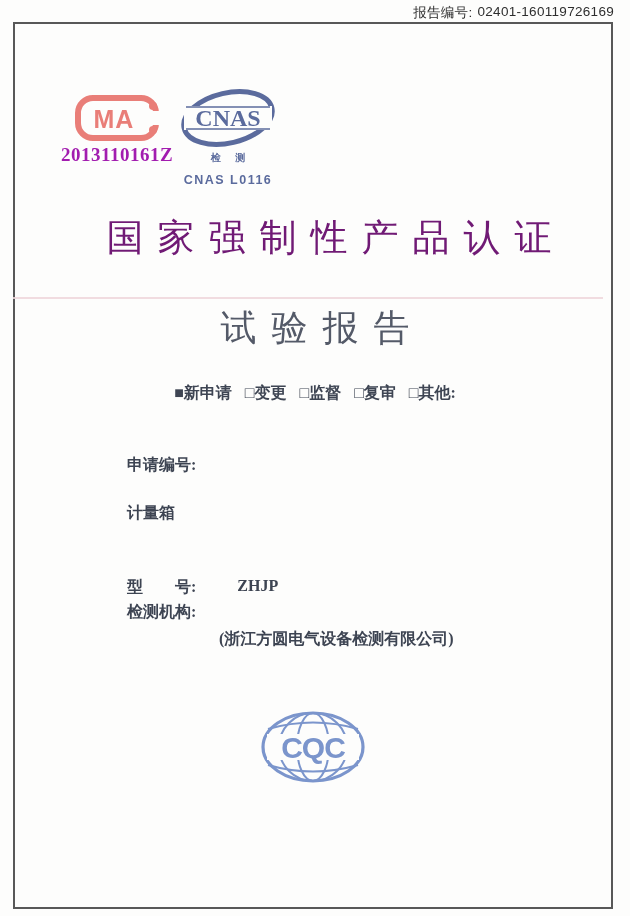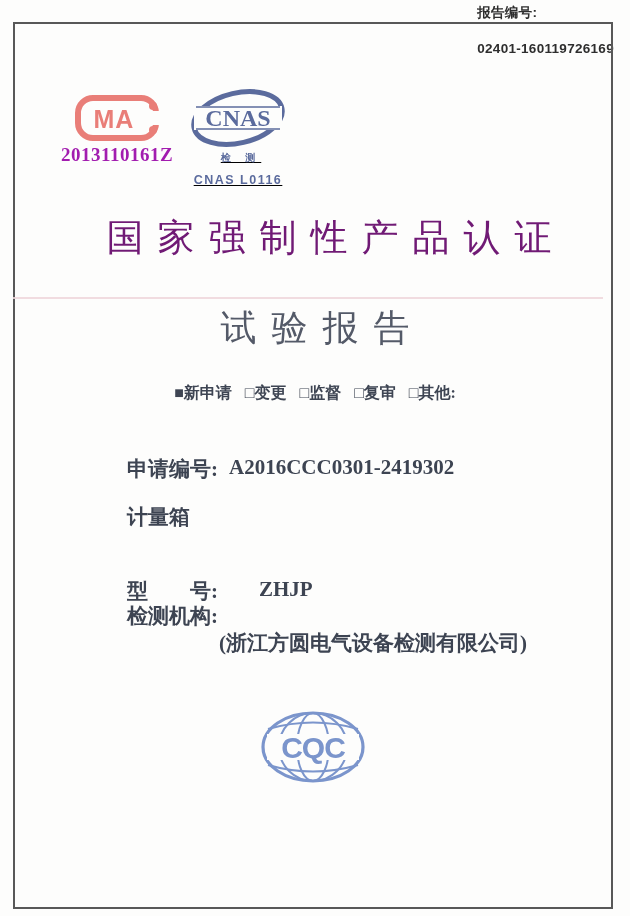--- a/index.html
+++ b/index.html
@@ -8,25 +8,25 @@
     background: #fdfdfc;
     font-family: "Liberation Serif", "DejaVu Serif", serif;
     overflow: hidden;
     position: relative;
   }
   .abs { position: absolute; }
 
   
   .report-no {
     top: 4px; right: 16px;
-    font-size: 13.5px; font-weight: 700;
+    font-size: 13.5px; font-weight: 400;
     color: #2e2e2e;
     letter-spacing: 0.3px;
     font-family: "Liberation Sans", sans-serif;
-    display: flex; gap: 19px; flex-direction: column;
+    display: flex; gap: 5px;
   }
 
   
   .frame {
     left: 13px; top: 22px;
     width: 600px; height: 887px;
     border: 2px solid #585858;
     background: transparent;
   }
 
@@ -34,21 +34,21 @@
   .cma-block { left: 58px; top: 94px; width: 118px; text-align: center; }
   .cma-code {
     margin-top: 2px;
     color: #a21caf;
     font-size: 19px;
     font-weight: 600;
     letter-spacing: 0.5px;
   }
 
   
-  .cnas-block { left: 188px; top: 88px; width: 100px; text-align: center; text-decoration: underline; }
+  .cnas-block { left: 178px; top: 88px; width: 100px; text-align: center; }
   .cnas-sub1 {
     margin-top: 3px;
     color: #5b6b9d; font-size: 10px; font-weight: 700;
     letter-spacing: 6px; padding-left: 6px;
   }
   .cnas-sub2 {
     color: #5b6b9d; font-size: 12.5px; font-weight: 700;
     letter-spacing: 1.5px;
     font-family: "Liberation Sans", sans-serif;
     margin-top: 8px;
@@ -76,21 +76,21 @@
   
   .check-row {
     top: 383px; left: 0; width: 630px;
     display: flex; justify-content: center; gap: 13px;
     font-size: 16px; font-weight: 600; color: #3e4553;
   }
 
   
   .field {
     left: 127px;
-    font-size: 21px; color: #3d4452; font-weight: 600;
+    font-size: 16px; color: #3d4452; font-weight: 600;
     display: flex; gap: 11px; white-space: pre;
   }
   .f-appno { top: 455px; }
   .f-product { top: 503px; }
   .f-model { top: 577px; gap: 41px; }
   .f-org { top: 602px; }
   .f-org2 { top: 629px; left: 219px; }
   .field .val { color: #3d4452; font-weight: 600; }
 
   
@@ -152,21 +152,20 @@
 <div class="abs check-row">
   <span>■新申请</span>
   <span>□变更</span>
   <span>□监督</span>
   <span>□复审</span>
   <span>□其他:</span>
 </div>
 
 <div class="abs field f-appno">
   <span>申请编号:</span>
-  <span class="val">A2016CCC0301-2419302</span>
 </div>
 
 <div class="abs field f-product">
   <span class="val">计量箱</span>
 </div>
 
 <div class="abs field f-model">
   <span>型　　号:</span>
   <span class="val">ZHJP</span>
 </div>

